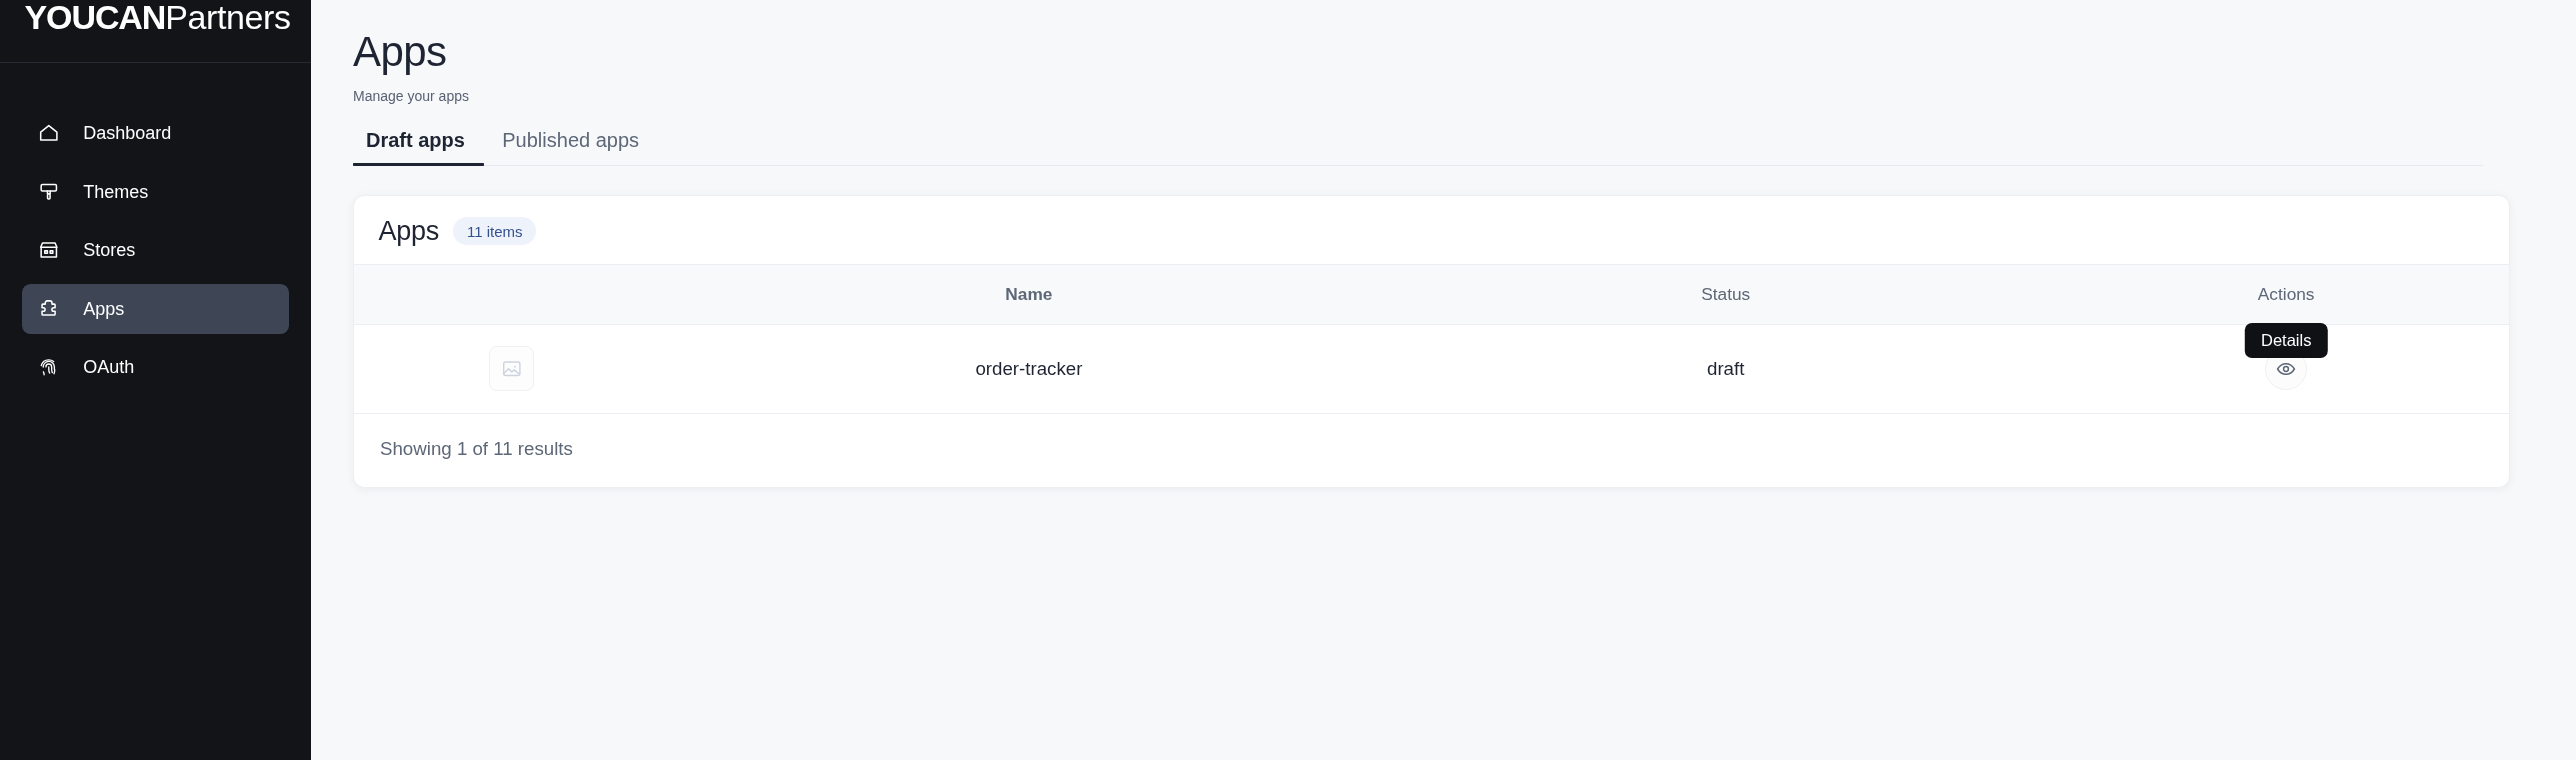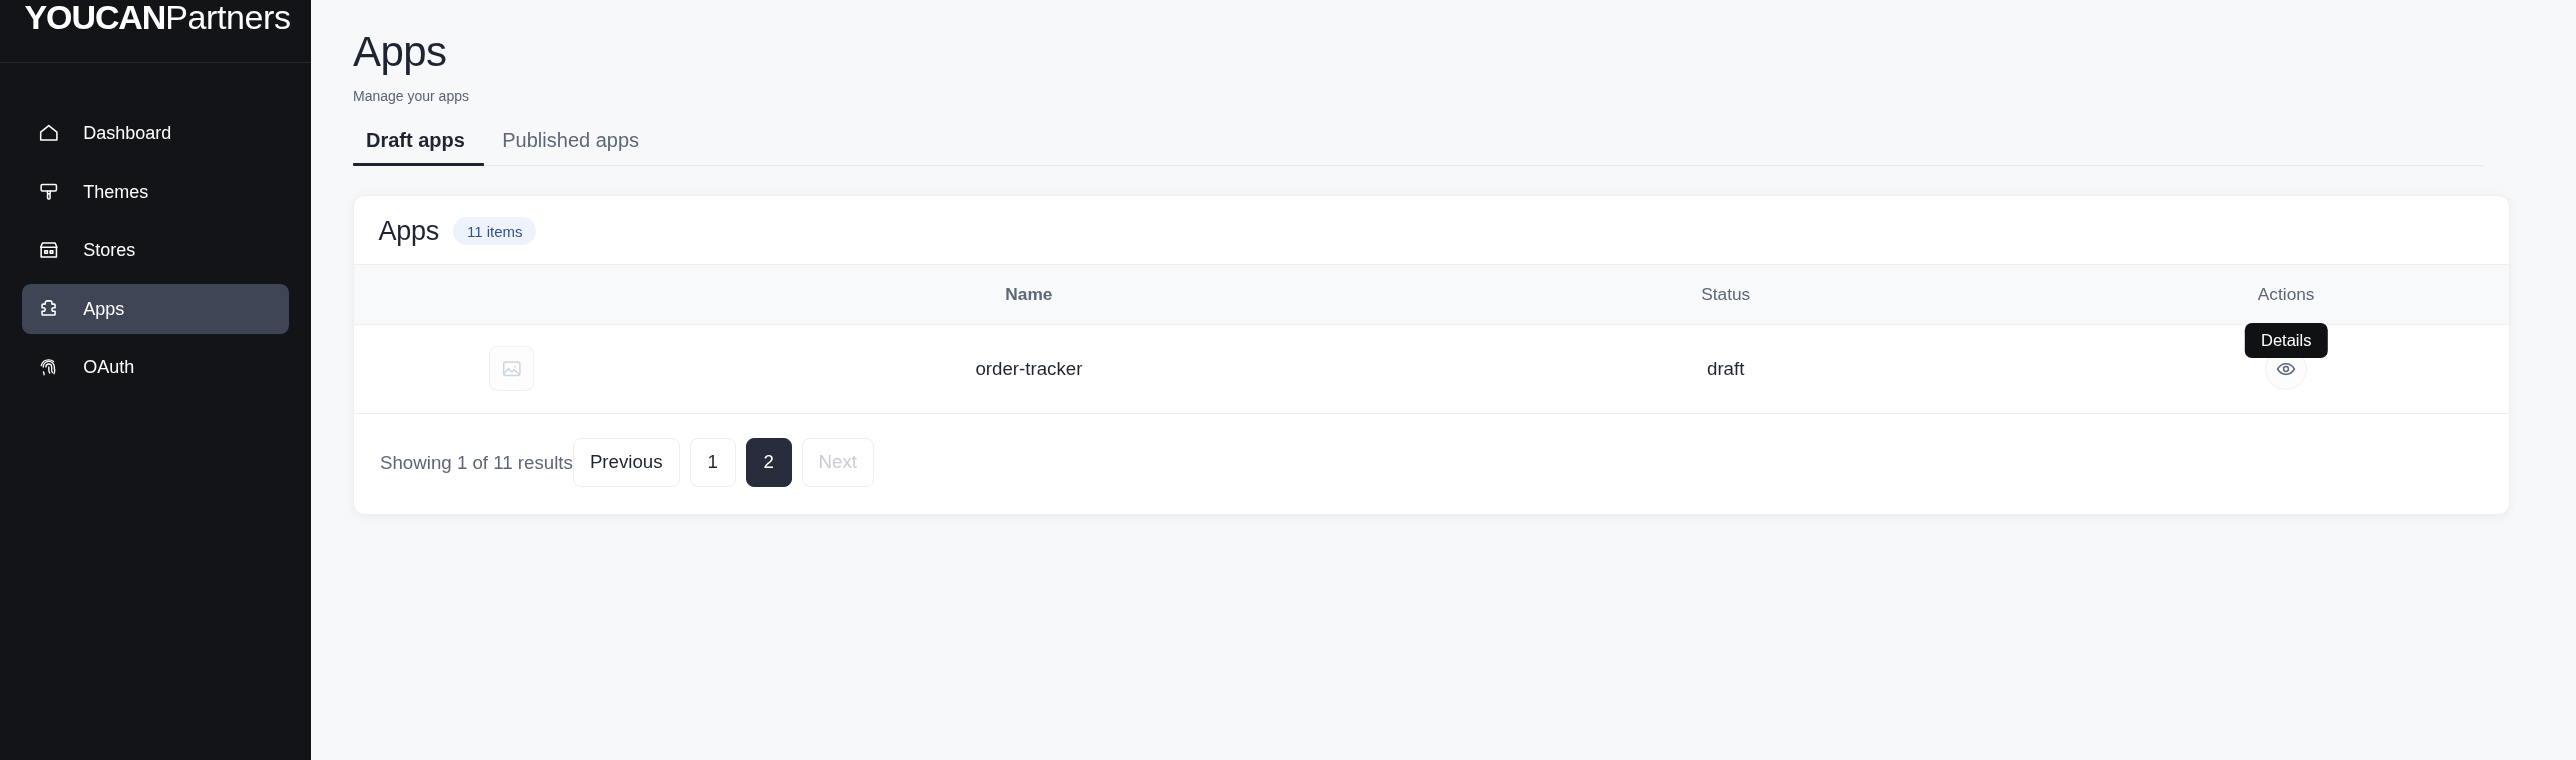--- a/index.html
+++ b/index.html
@@ -412,25 +412,19 @@
                   </svg>
                 </span>
               </span>
             </td>
           </tr>
         </tbody>
       </table>
 
       <div class="card-foot">
         <div class="results-text">Showing 1 of 11 results</div>
-        <div class="pagination">
-          <button class="page-btn">Previous</button>
-          <button class="page-btn">1</button>
-          <button class="page-btn active">2</button>
-          <button class="page-btn disabled">Next</button>
-        </div>
       </div>
 
     </section>
 
   </main>
 </div>
 
 
 </body></html>

